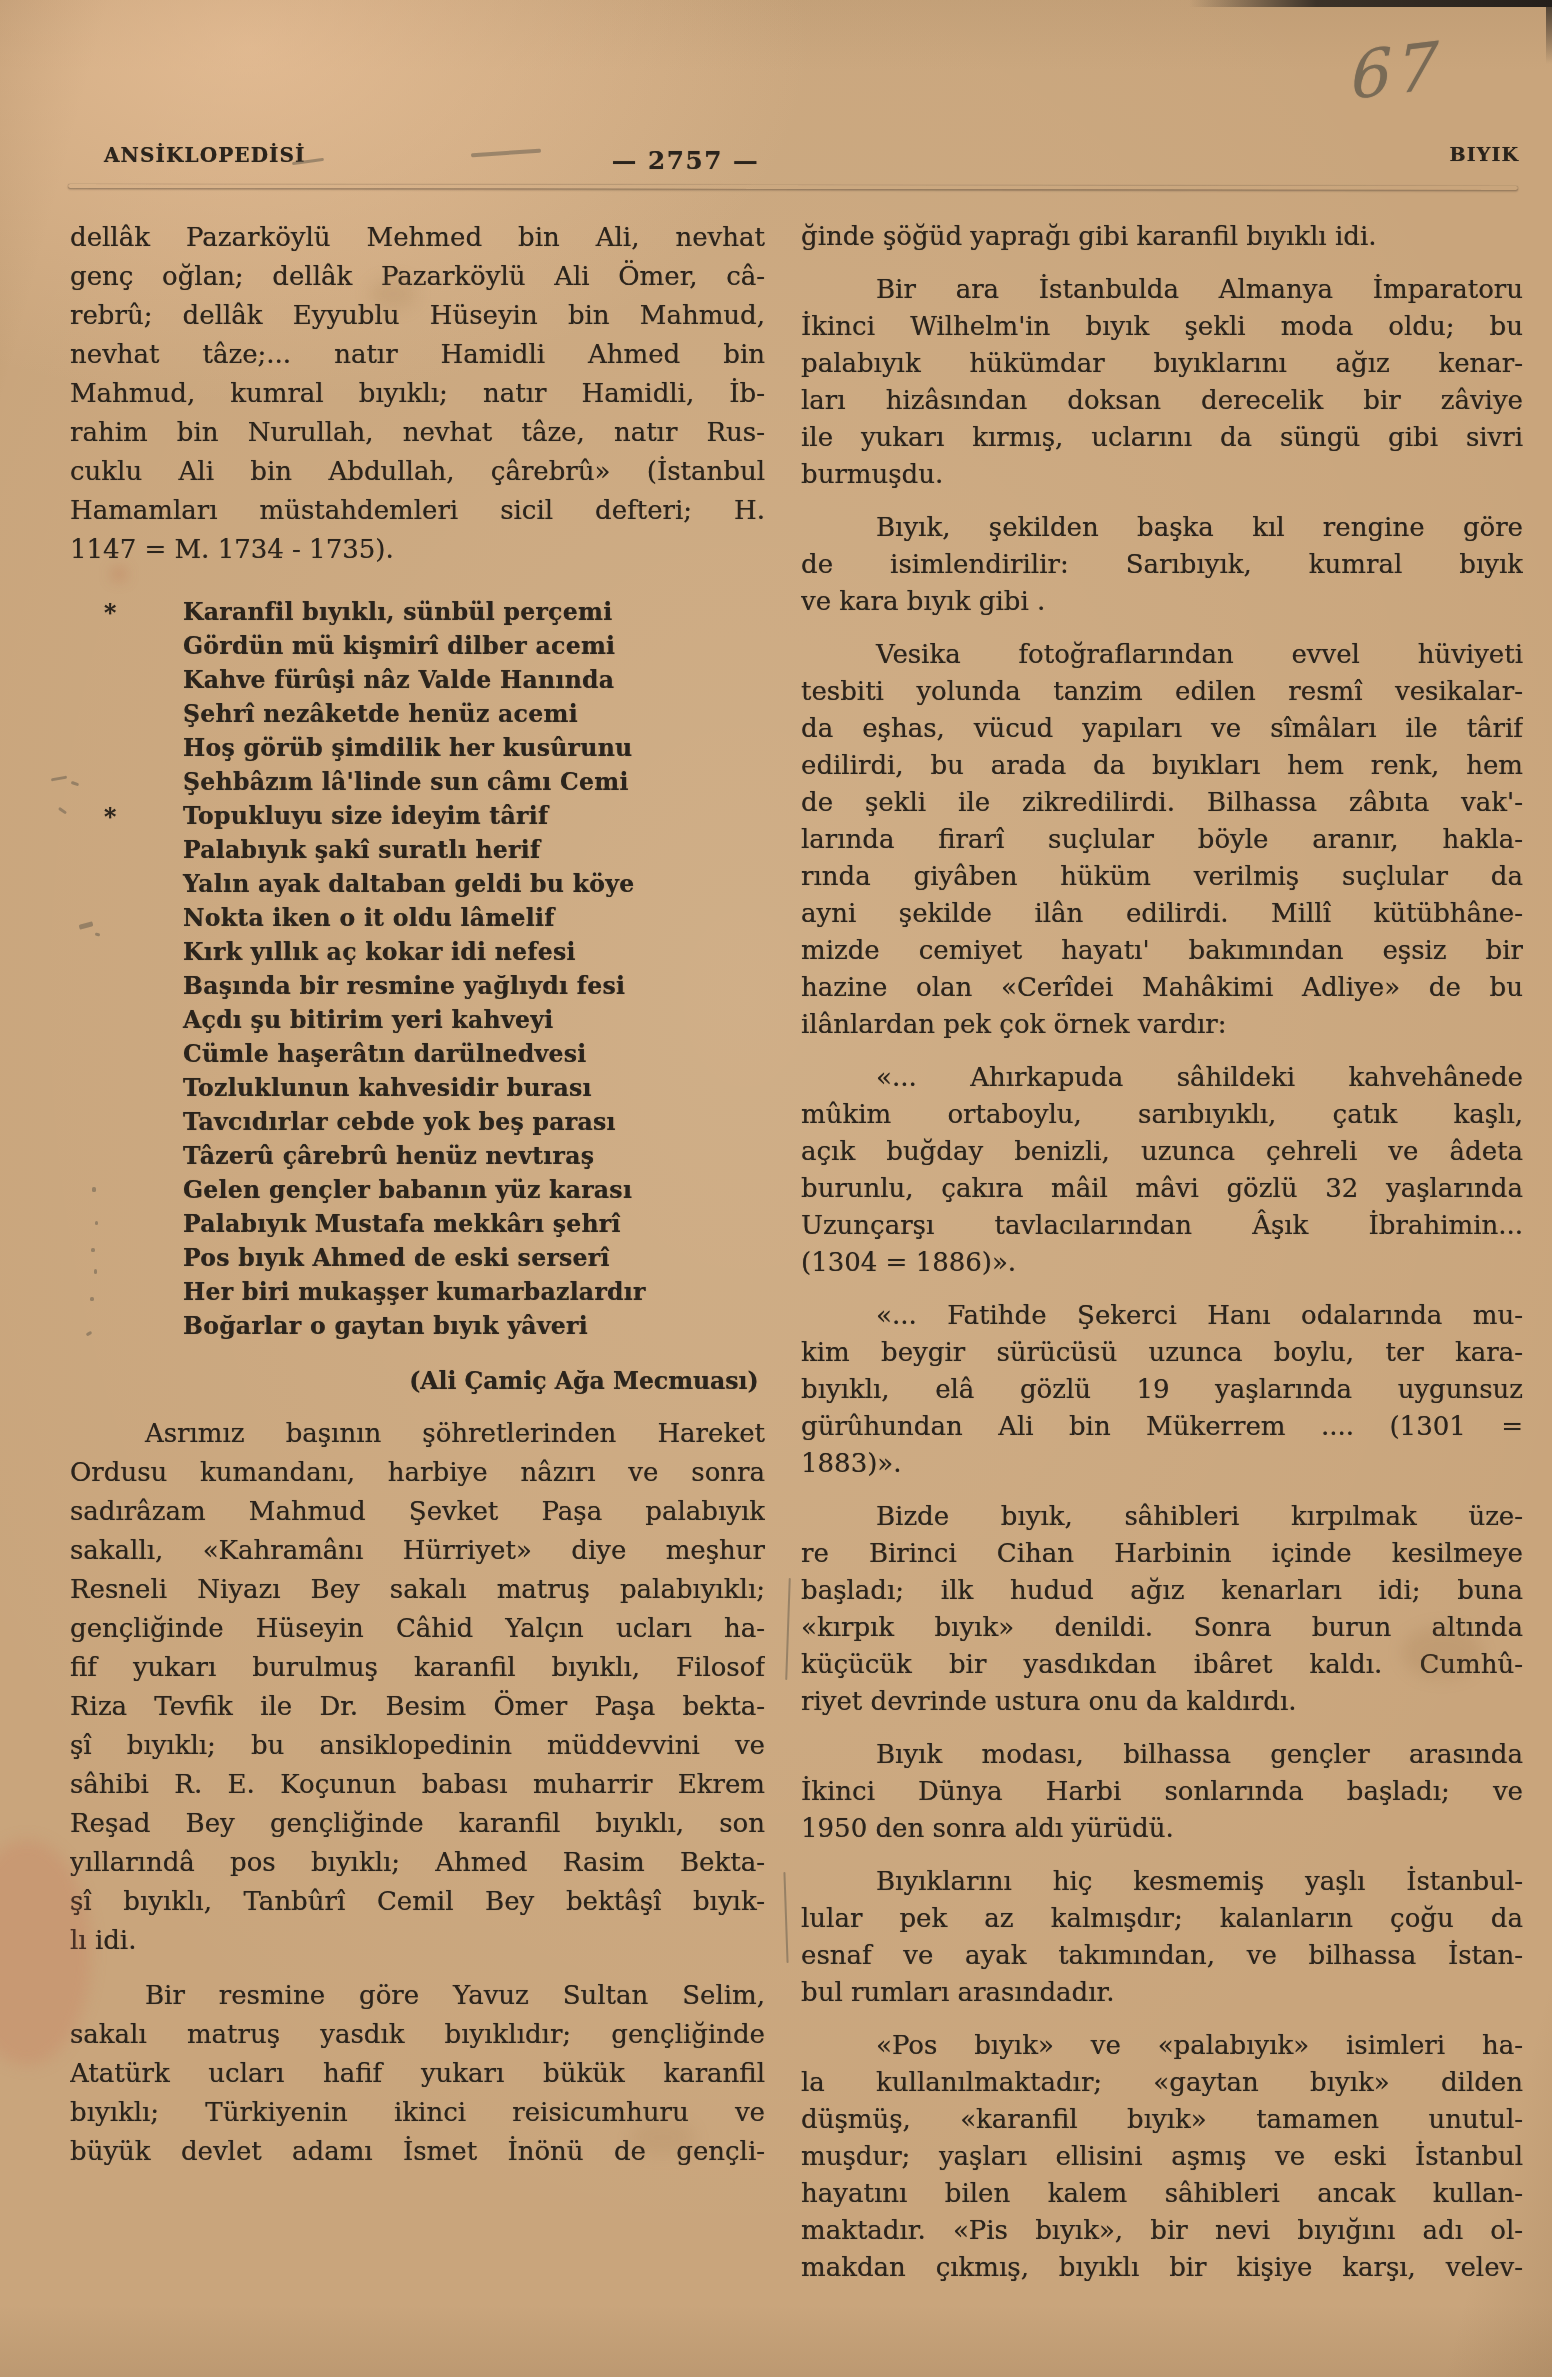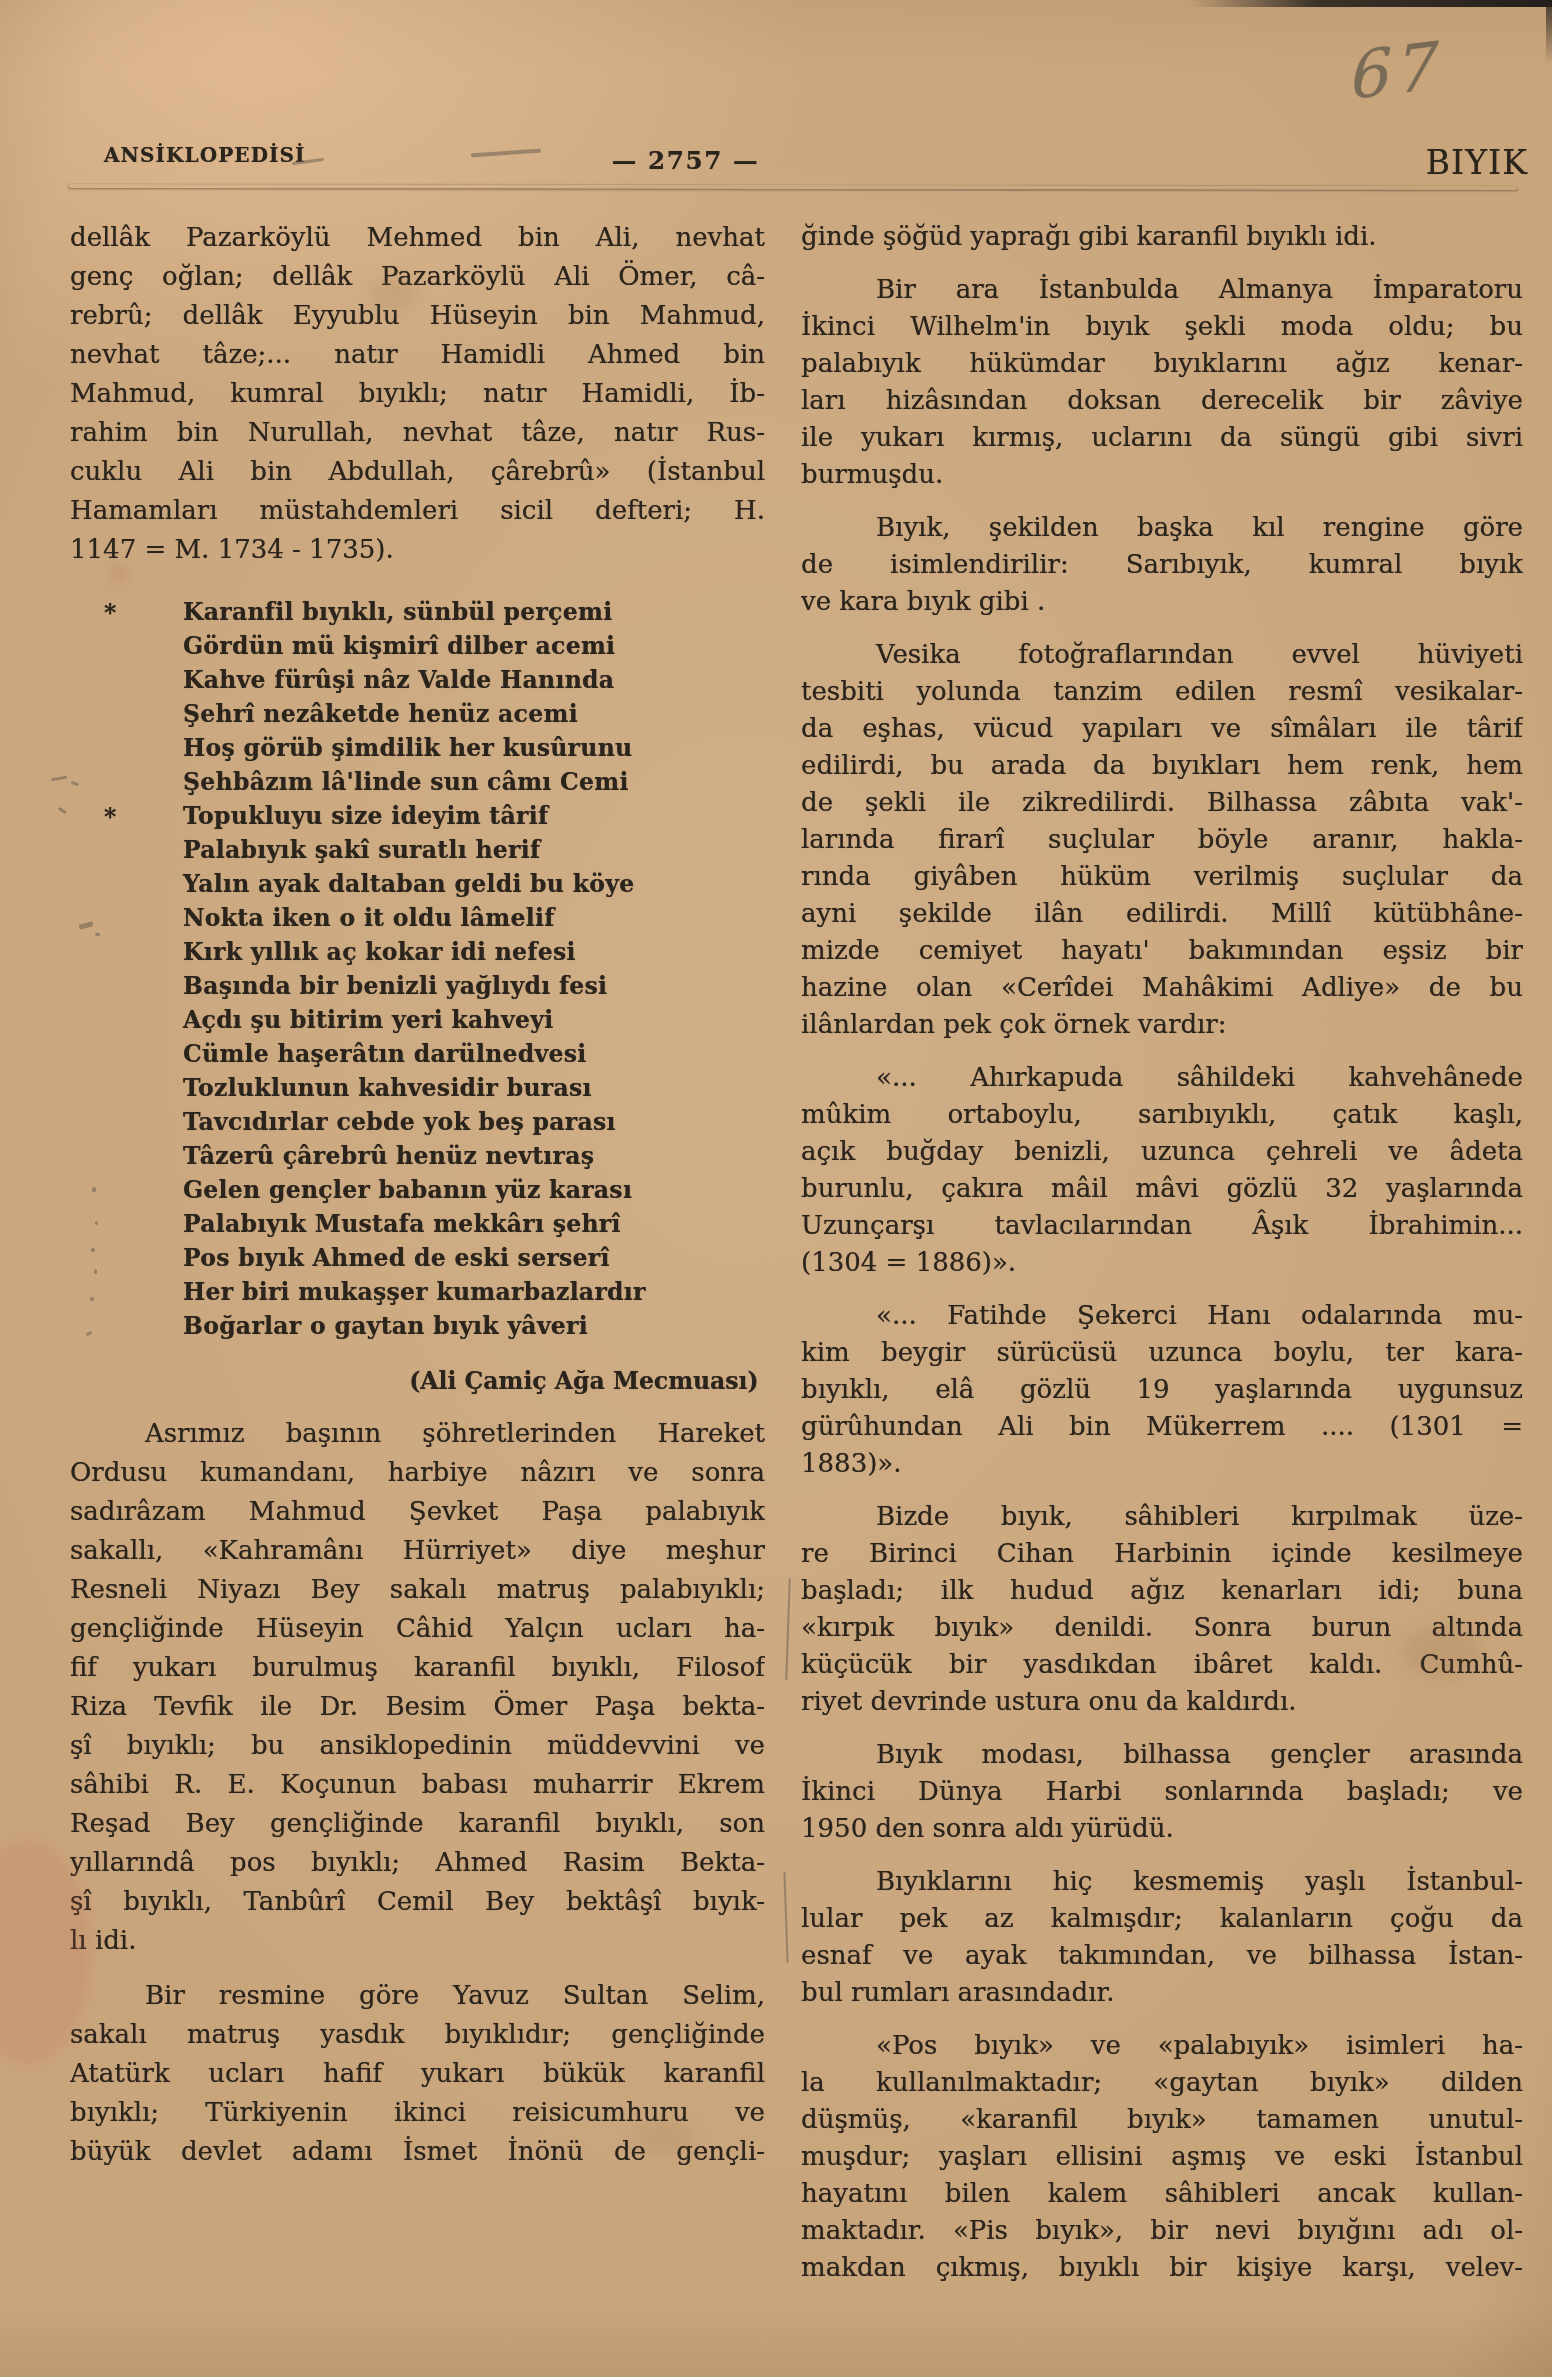--- a/index.html
+++ b/index.html
@@ -15,21 +15,21 @@
     font-family:"DejaVu Serif", serif;
     color:var(--ink,#2b241c);
     overflow:hidden;
   }
   .page *{box-sizing:border-box;}
   .txt{ text-shadow:0 0 0.7px rgba(46,37,27,0.55), 0.3px 0.4px 0 rgba(46,37,27,0.18); }
 
   
   .hdr-left{position:absolute;left:104px;top:143px;font-size:20px;font-weight:bold;letter-spacing:1.1px;}
   .hdr-center{position:absolute;left:0;right:182px;top:146px;text-align:center;font-size:24.6px;font-weight:bold;letter-spacing:1.6px;}
-  .hdr-right{position:absolute;right:25px;top:143px;font-size:33px;font-weight:normal;letter-spacing:1.1px;}
+  .hdr-right{position:absolute;right:34px;top:143px;font-size:19px;font-weight:bold;letter-spacing:1.1px;}
   .rule{
     position:absolute;left:68px;right:35px;top:185px;height:3.7px;
     background:linear-gradient(to right,#39302б,#352c24) #352c24;
     border-radius:2.1px;transform:rotate(0.08deg);
     box-shadow:0 1.6px 1.6px rgba(53,44,36,0.30), 0 0 1.1px rgba(53,44,36,0.6);
   }
   .hw-num{
     position:absolute;left:1351px;top:33px;
     font-size:65px;font-style:italic;letter-spacing:5.3px;
     color:var(--pencil,#6c6150);opacity:0.85;
@@ -110,21 +110,21 @@
         <div class="pm">Gördün mü kişmirî dilber acemi</div>
         <div class="pm">Kahve fürûşi nâz Valde Hanında</div>
         <div class="pm">Şehrî nezâketde henüz acemi</div>
         <div class="pm">Hoş görüb şimdilik her kusûrunu</div>
         <div class="pm">Şehbâzım lâ'linde sun câmı Cemi</div>
         <div class="pm"><span class="star">*</span>Topukluyu size ideyim târif</div>
         <div class="pm">Palabıyık şakî suratlı herif</div>
         <div class="pm">Yalın ayak daltaban geldi bu köye</div>
         <div class="pm">Nokta iken o it oldu lâmelif</div>
         <div class="pm">Kırk yıllık aç kokar idi nefesi</div>
-        <div class="pm">Başında bir benizli yağlıydı fesi</div>
+        <div class="pm">Başında bir resmine yağlıydı fesi</div>
         <div class="pm">Açdı şu bitirim yeri kahveyi</div>
         <div class="pm">Cümle haşerâtın darülnedvesi</div>
         <div class="pm">Tozluklunun kahvesidir burası</div>
         <div class="pm">Tavcıdırlar cebde yok beş parası</div>
         <div class="pm">Tâzerû çârebrû henüz nevtıraş</div>
         <div class="pm">Gelen gençler babanın yüz karası</div>
         <div class="pm">Palabıyık Mustafa mekkârı şehrî</div>
         <div class="pm">Pos bıyık Ahmed de eski serserî</div>
         <div class="pm">Her biri mukaşşer kumarbazlardır</div>
         <div class="pm">Boğarlar o gaytan bıyık yâveri</div>

